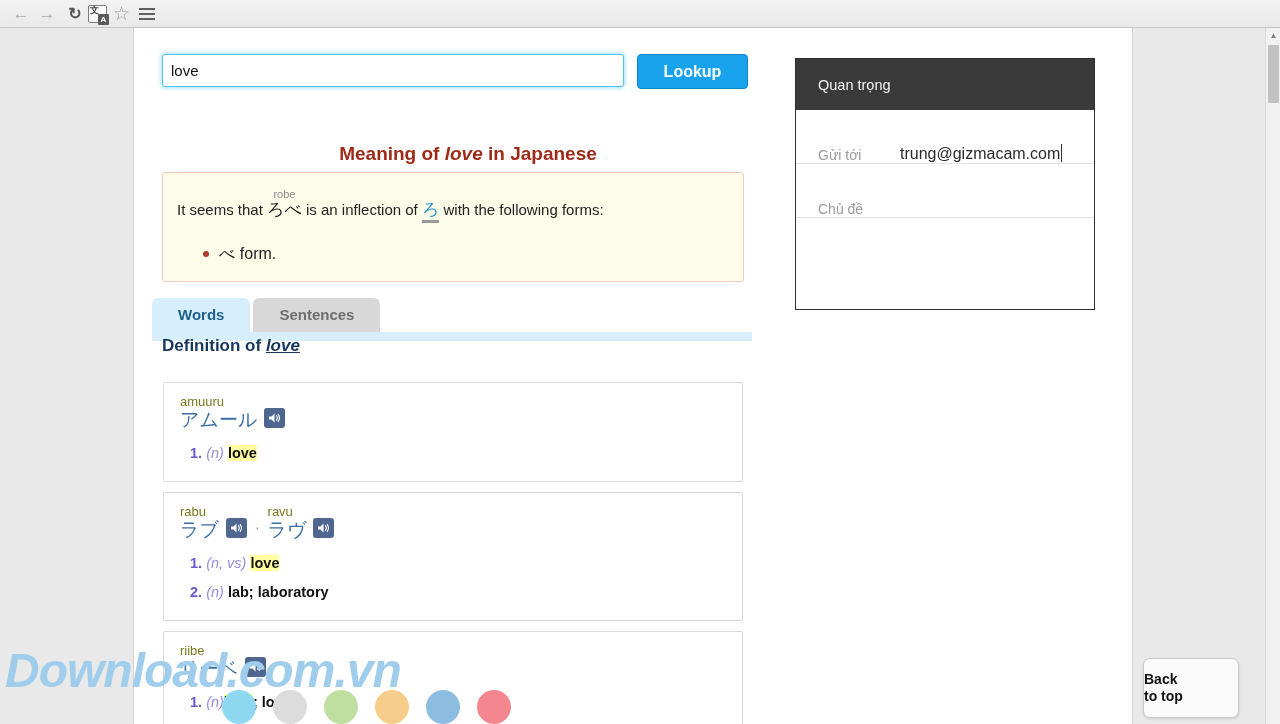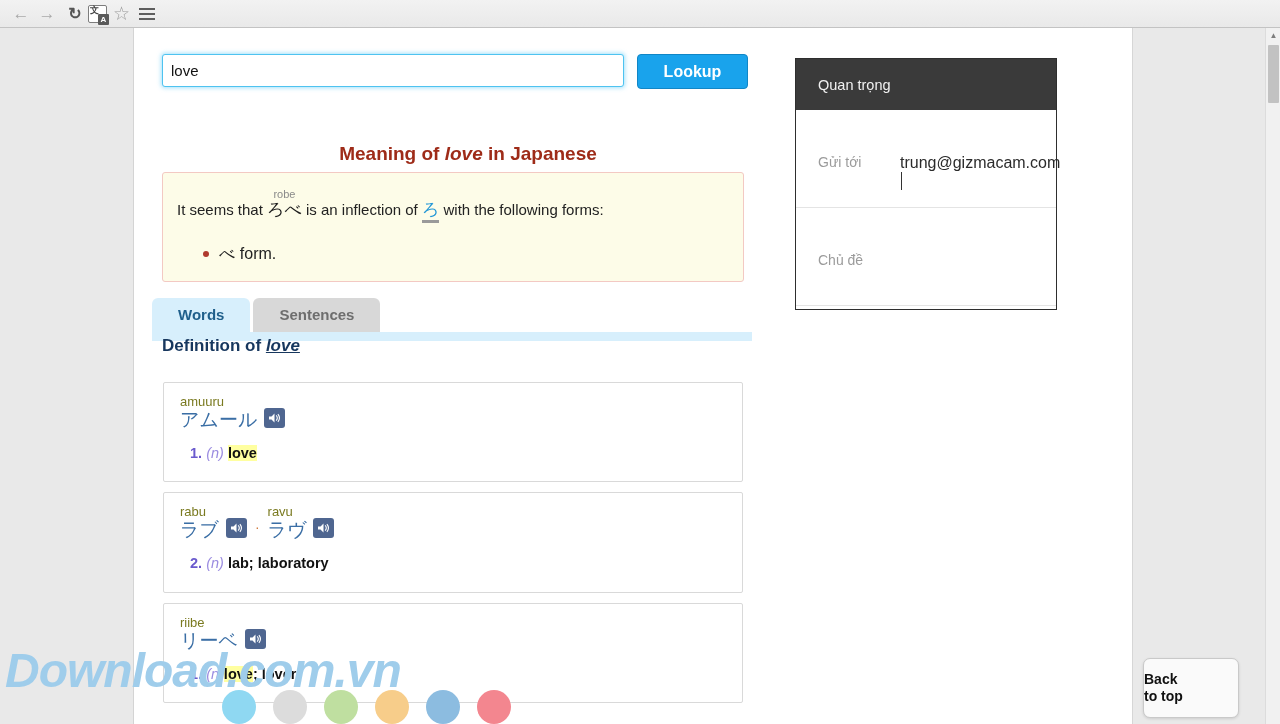--- a/index.html
+++ b/index.html
@@ -155,30 +155,30 @@
   .senses { margin-top: 10px; padding-left: 10px; }
   .sense { font-size: 14.5px; line-height: 1.95; white-space: nowrap; }
   .sense .num { color: #6a5acd; font-weight: bold; }
   .sense .pos { color: #9b8ce0; font-style: italic; }
   .sense .gloss { color: #111; font-weight: bold; }
   .sense .hl { background: #ffffa0; }
 
   
   .compose {
     position: absolute; left: 661px; top: 30px;
-    width: 262px; height: 252px;
+    width: 300px; height: 252px;
     background: #fff; border: 1px solid #2e2e2e;
   }
   .compose-head {
     height: 51px; background: #3a3a3a; color: #f1f1f1;
     font-size: 14.5px; display: flex; align-items: center; padding-left: 22px;
   }
   .compose-row {
     height: 54px; border-bottom: 1px solid #e4e4e4;
-    display: flex; align-items: flex-start; padding-left: 22px; margin-top: 44px;
+    display: flex; align-items: flex-end; padding-left: 22px;
   }
   .compose-label { color: #9b9b9b; font-size: 14px; width: 58px; flex: none; }
   .compose-value { color: #2b2b2b; font-size: 16px; margin-left: 24px; position: relative; }
   .caret {
     display: inline-block; width: 1px; height: 18px; background: #333;
     vertical-align: -3px; margin-left: 1px;
   }
   .compose-body { height: 92px; }
 
   
@@ -327,20 +327,25 @@
             <span class="speaker">
               <svg width="13" height="12" viewBox="0 0 13 12">
                 <polygon points="1,4.5 3.5,4.5 6.5,1.5 6.5,10.5 3.5,7.5 1,7.5" fill="#fff"></polygon>
                 <path d="M8.2 3.4a4 4 0 0 1 0 5.2" stroke="#fff" stroke-width="1.1" fill="none"></path>
                 <path d="M9.9 2.2a6 6 0 0 1 0 7.6" stroke="#fff" stroke-width="1.1" fill="none"></path>
               </svg>
             </span>
           </div>
         </div>
         <div class="senses">
+          <div class="sense">
+            <span class="num">1.</span>
+            <span class="pos">(n, vs)</span>
+            <span class="gloss hl">love</span>
+          </div>
           <div class="sense">
             <span class="num">2.</span>
             <span class="pos">(n)</span>
             <span class="gloss">lab; laboratory</span>
           </div>
         </div>
       </div>
 
       <div class="card">
         <div class="card-heads">

